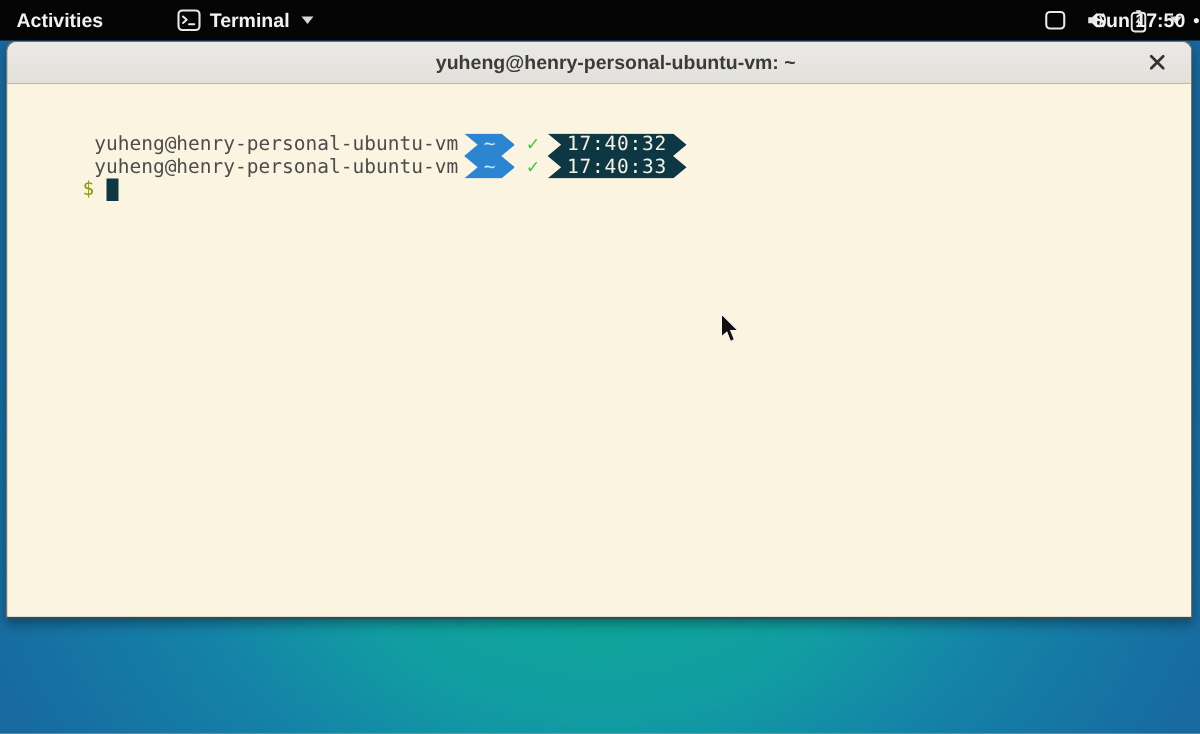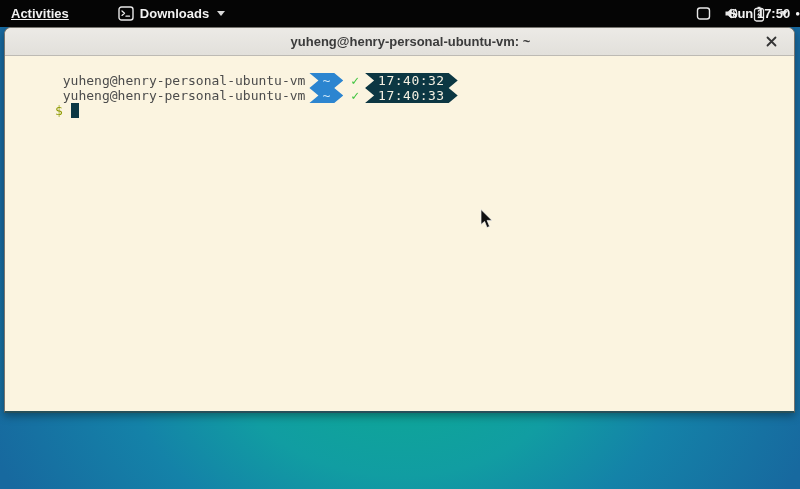--- a/index.html
+++ b/index.html
@@ -16,21 +16,21 @@
     position: absolute; top: 0; left: 0; width: 800px; height: 27px;
     background: #050505; color: #f2f2f2;
     display: flex; align-items: center;
     font-size: 13px; font-weight: 700;
     z-index: 30;
   }
   .topbar-left { display: flex; align-items: center; height: 100%; }
   .activities {
     height: 100%; display: flex; align-items: center;
     padding: 12px 11px; cursor: pointer; background: none; border: none;
-    color: #f2f2f2; font: inherit; text-decoration: underline;
+    color: #f2f2f2; font: inherit;
   }
   .app-menu {
     height: 100%; display: flex; align-items: center; gap: 6px;
     padding: 0 10px; margin-left: 28px; cursor: pointer;
   }
   .app-menu svg { display: block; }
   .caret-down {
     width: 0; height: 0; display: inline-block;
     border-left: 4px solid transparent; border-right: 4px solid transparent;
     border-top: 5px solid #d8d8d8; margin-left: 2px;
@@ -76,21 +76,21 @@
     position: absolute; right: 10px; top: 0; height: 100%; width: 26px;
     display: flex; align-items: center; justify-content: center;
     background: none; border: none; cursor: pointer; color: #333;
   }
   .close-btn svg { display: block; }
 
   
   .terminal {
     flex: 1 1 auto;
     background: #fbf4e0;
-    padding: 2px 3px;
+    padding: 18px 3px;
     font-family: "DejaVu Sans Mono", monospace;
     font-size: 13px; line-height: 15px;
     color: #4c4c4c;
     overflow: hidden;
     cursor: text;
   }
   .term-line { white-space: pre; height: 15px; }
   .host { color: #4c4c4c; }
   .seg {
     display: inline-block; height: 15px; line-height: 15px;
@@ -121,21 +121,21 @@
   <div class="topbar-left">
     <button class="activities">Activities</button>
     <div class="app-menu">
       <span>
         <svg width="16" height="15" viewBox="0 0 16 15">
           <rect x="1" y="1" width="14" height="13" rx="2.5" fill="none" stroke="#e8e8e8" stroke-width="1.4"></rect>
           <path d="M4 5 L6.5 7.2 L4 9.4" fill="none" stroke="#e8e8e8" stroke-width="1.3" stroke-linecap="round" stroke-linejoin="round"></path>
           <line x1="8" y1="10.2" x2="11.5" y2="10.2" stroke="#e8e8e8" stroke-width="1.3" stroke-linecap="round"></line>
         </svg>
       </span>
-      <span>Downloads</span>
+      <span>Terminal</span>
       <span class="caret-down"></span>
     </div>
   </div>
 
   <div class="topbar-center">
     <span class="clock">Sun 17:50</span>
     <span class="notif-dot">●</span>
   </div>
 
   <div class="topbar-right">

